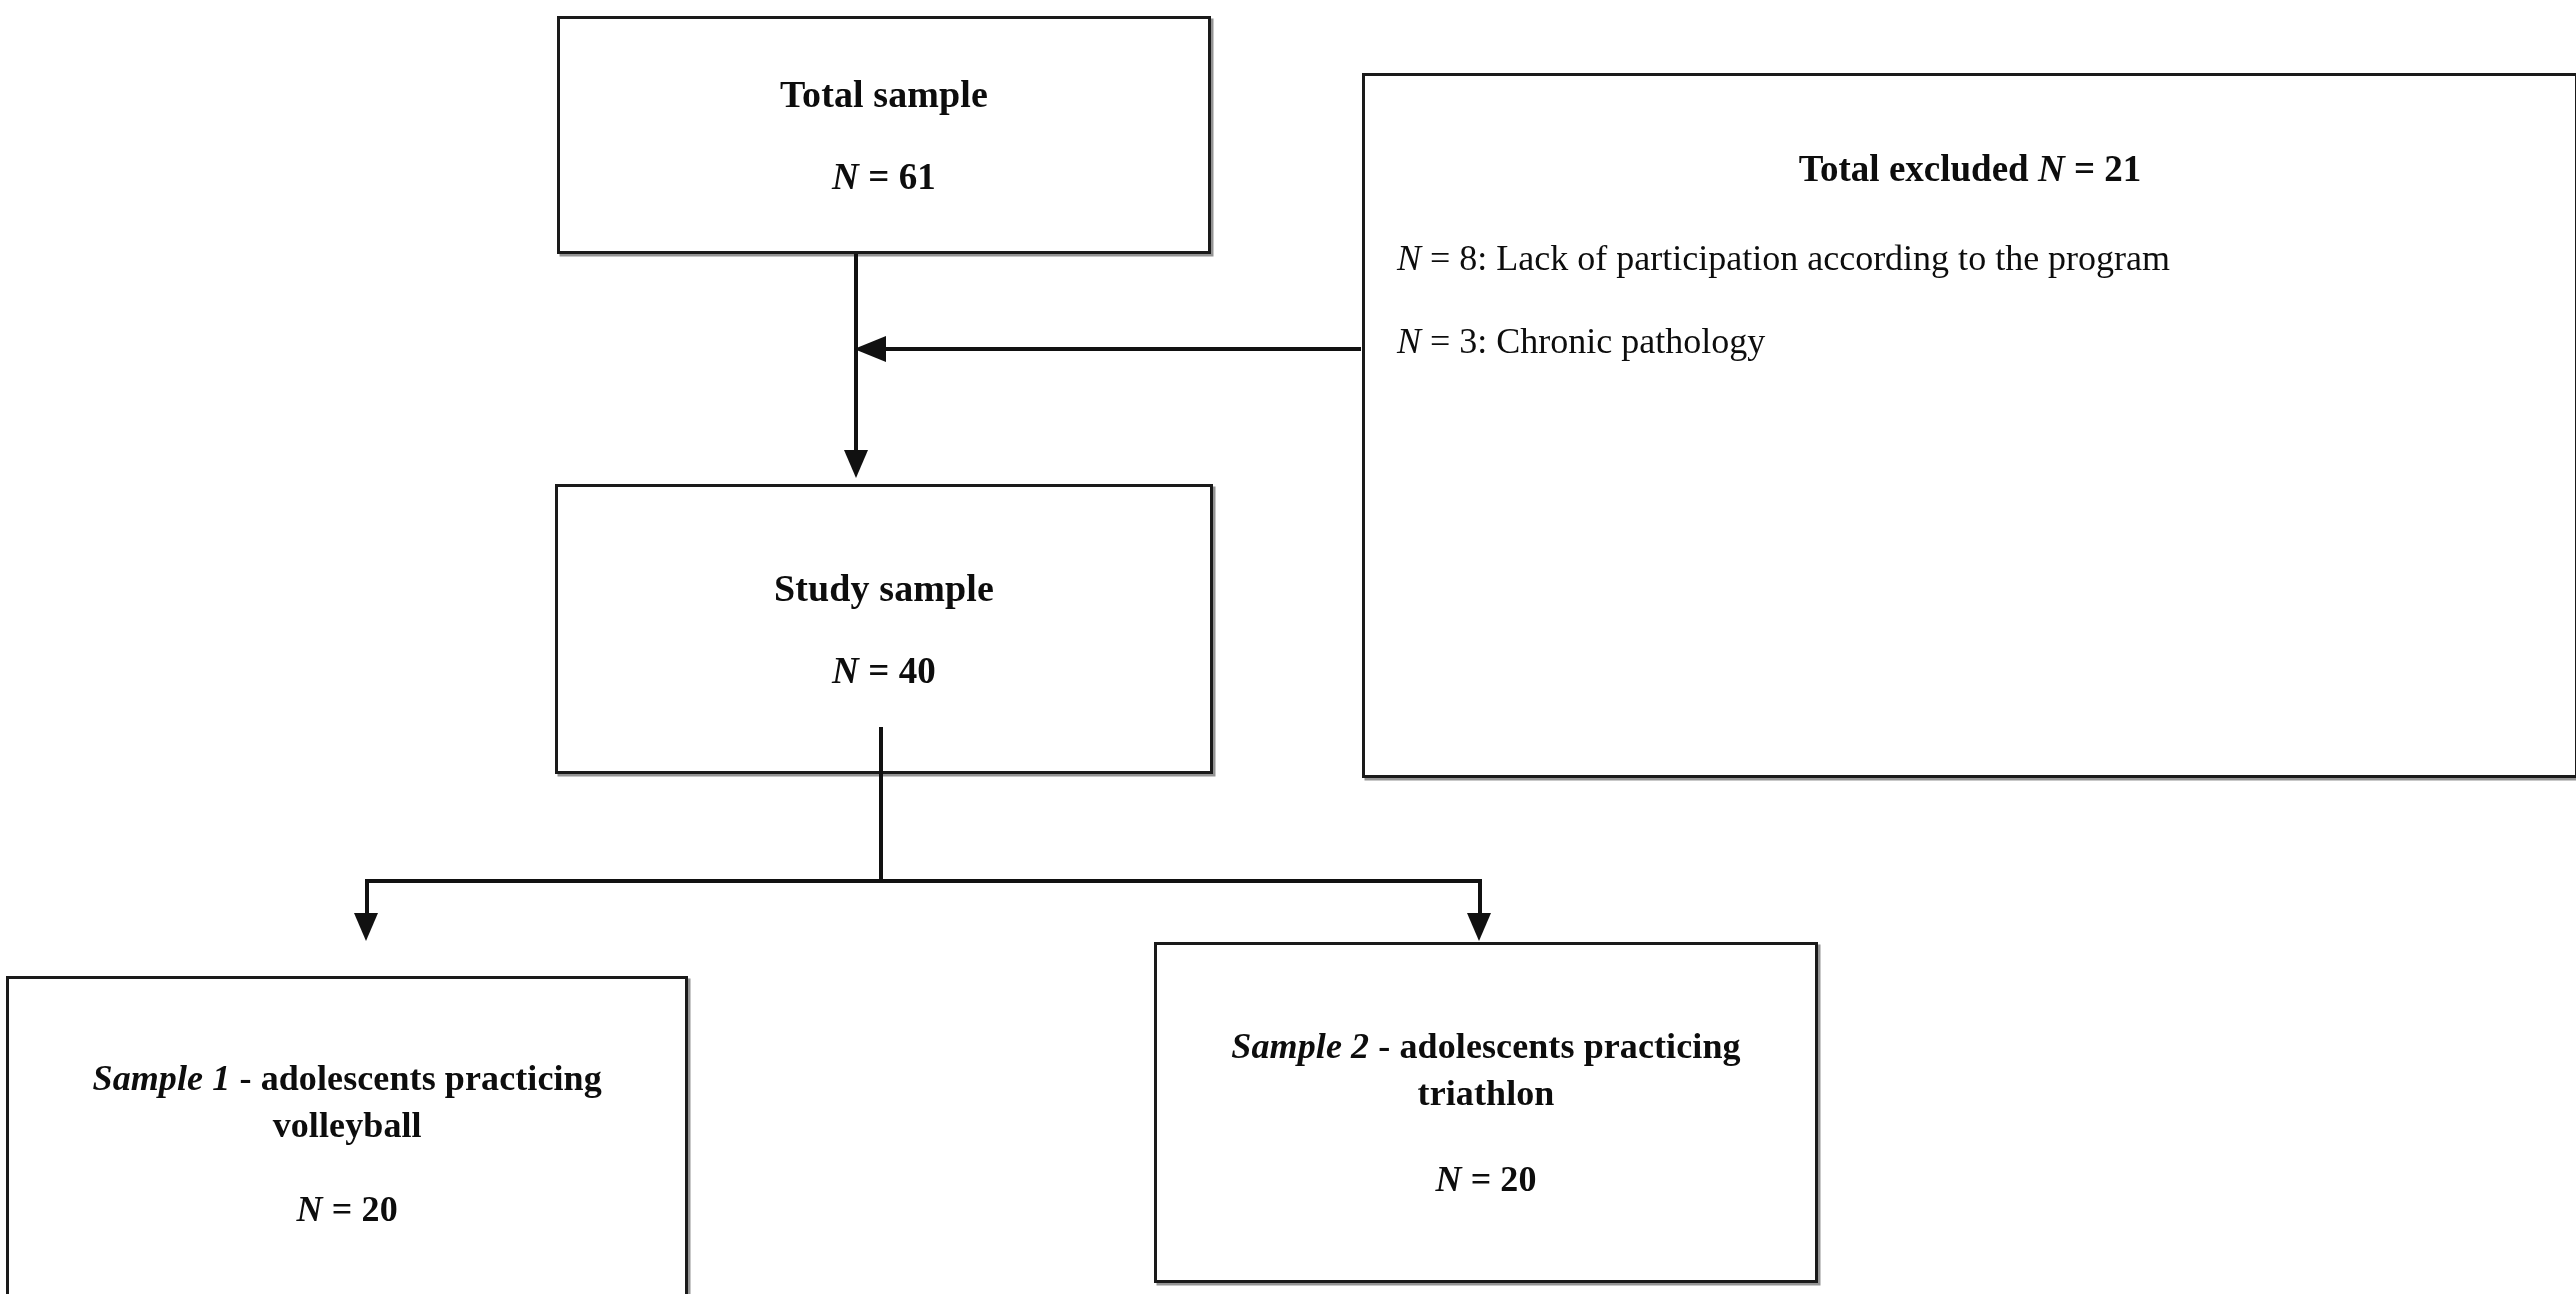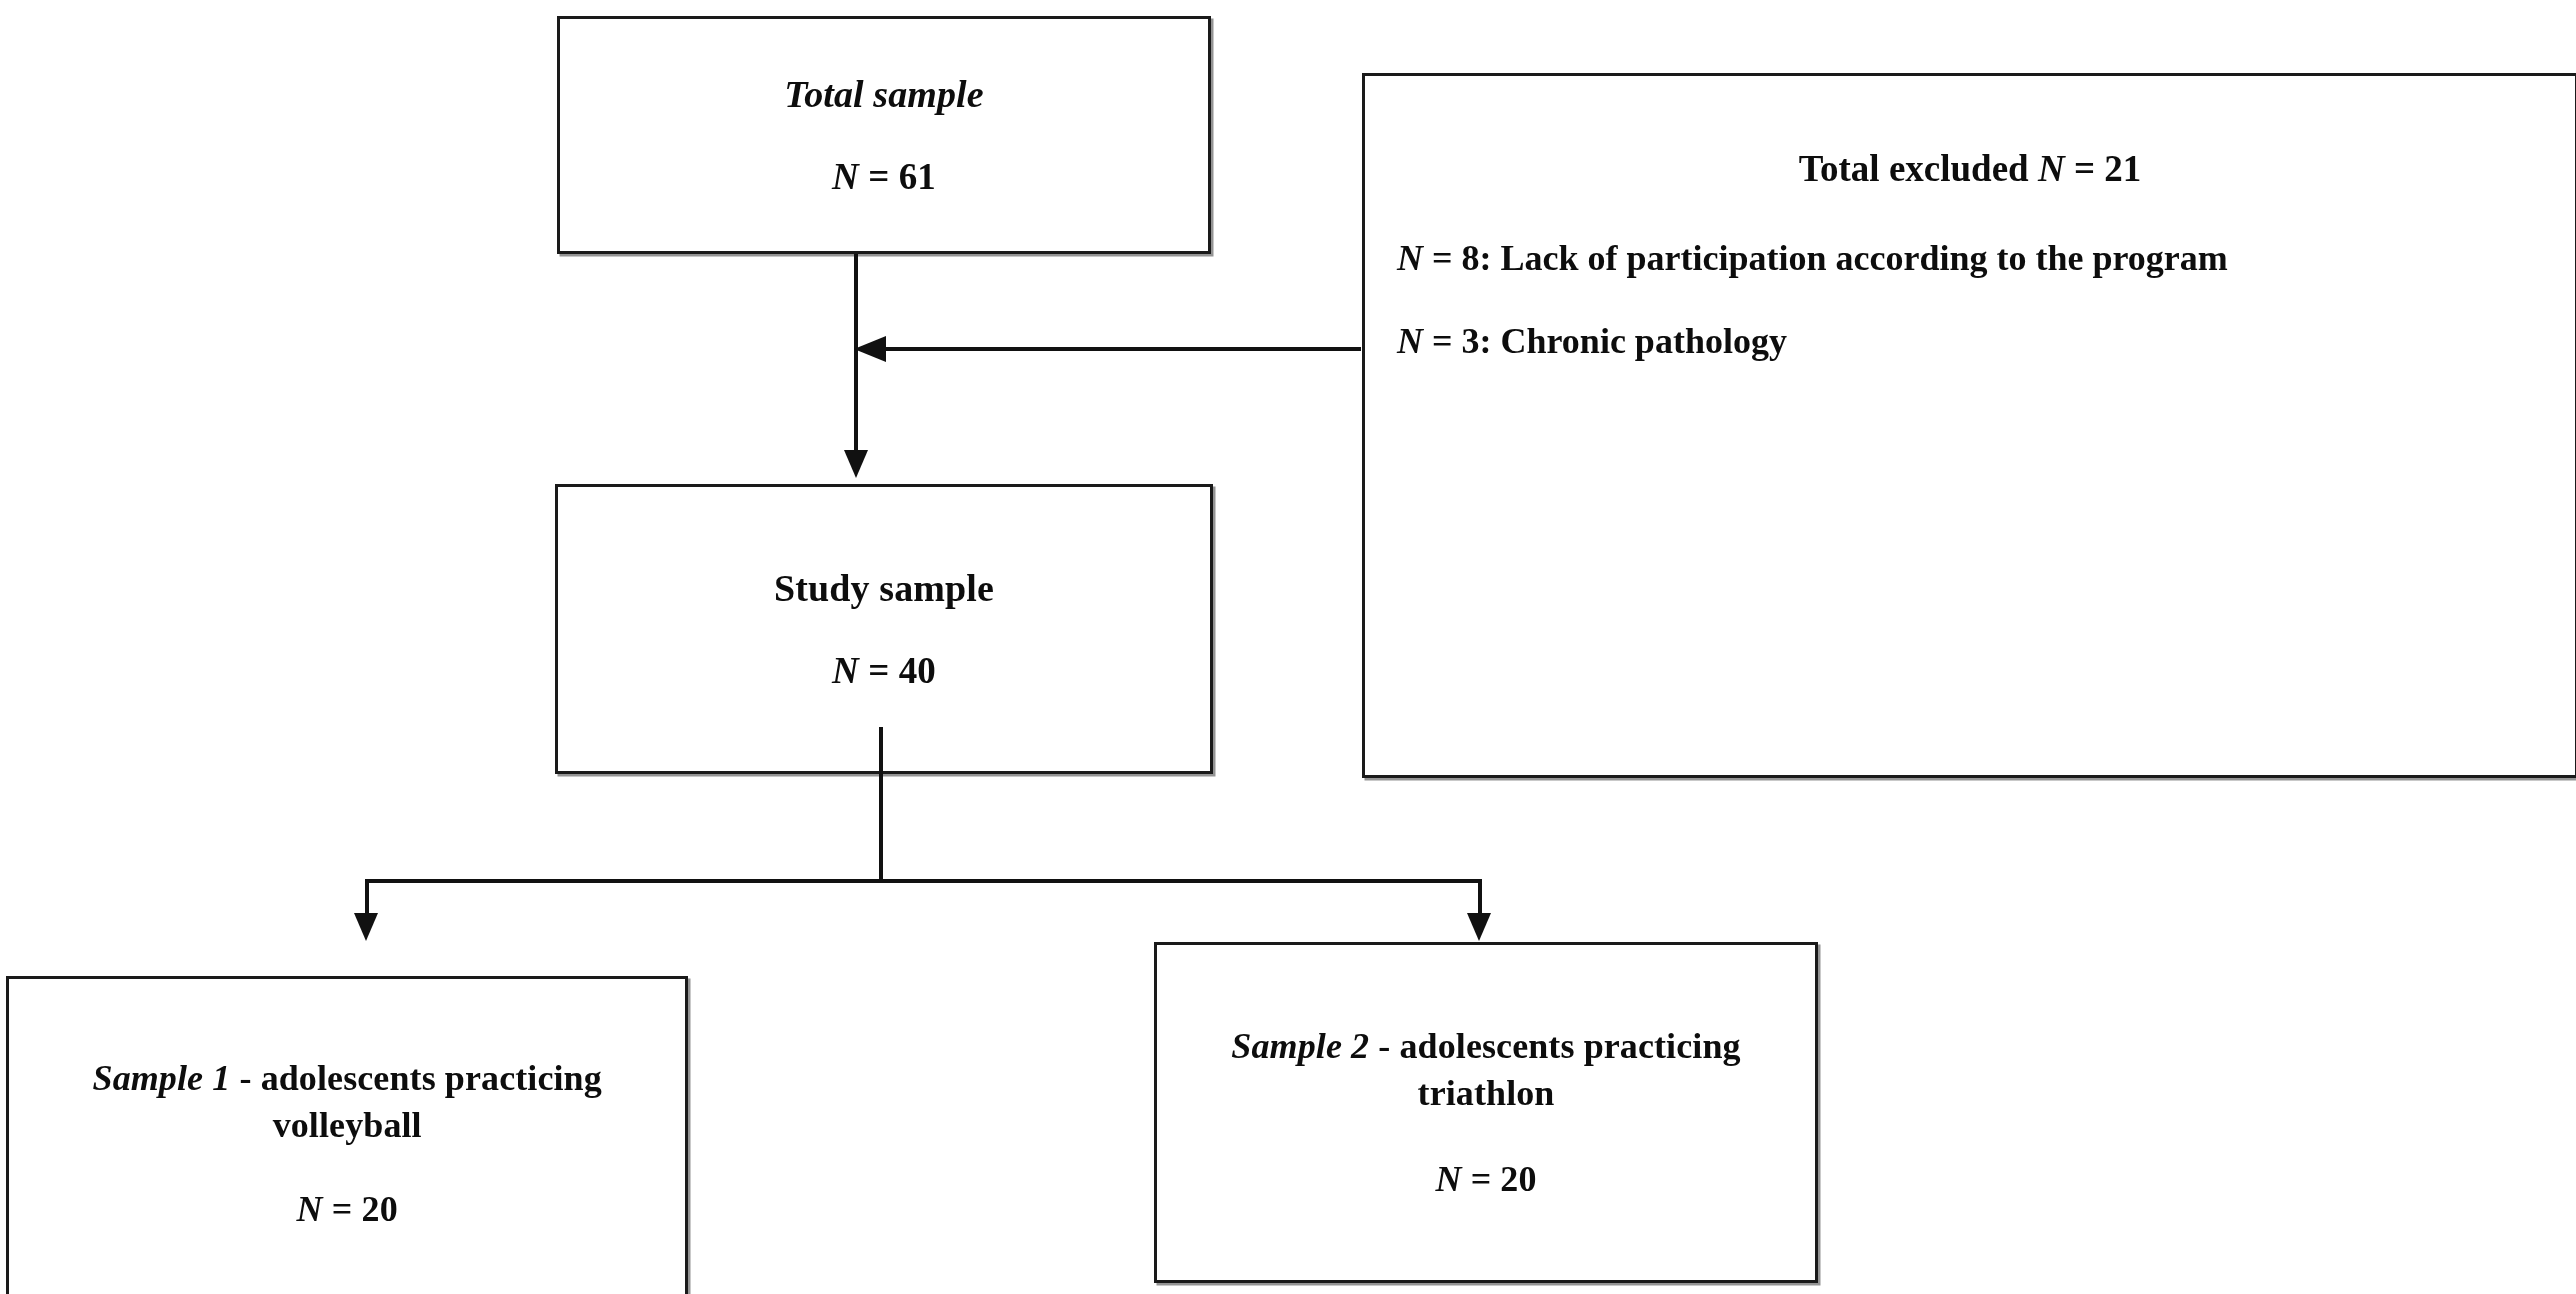--- a/index.html
+++ b/index.html
@@ -37,37 +37,37 @@
   .box .line {
     font-weight: bold;
     line-height: 1.22;
     letter-spacing: 0.1px;
   }
 
   
   #box-total-sample {
     left: 557px; top: 16px; width: 654px; height: 238px;
   }
-  #box-total-sample .title   { font-size: 38px; margin-bottom: 37px; font-style: italic; }
+  #box-total-sample .title   { font-size: 38px; margin-bottom: 37px; }
   #box-total-sample .count   { font-size: 37px; }
 
   #box-excluded {
     left: 1362px; top: 73px; width: 1216px; height: 705px;
     align-items: flex-start;
     justify-content: flex-start;
     text-align: left;
     padding: 28.5px 32px 0 32px;
   }
   #box-excluded .heading {
     font-size: 37px; font-weight: bold;
     width: 100%; text-align: center;
     margin-top: 42px; margin-bottom: 45px;
   }
   #box-excluded .reason {
-    font-size: 36px; font-weight: bold;
+    font-size: 36px; font-weight: normal;
     line-height: 1.30;
     margin-bottom: 37px;
     max-width: 1111px;
   }
 
   #box-study-sample {
     left: 555px; top: 484px; width: 658px; height: 290px;
   }
   #box-study-sample .title { font-size: 38px; margin-bottom: 36px; }
   #box-study-sample .count { font-size: 37px; }

